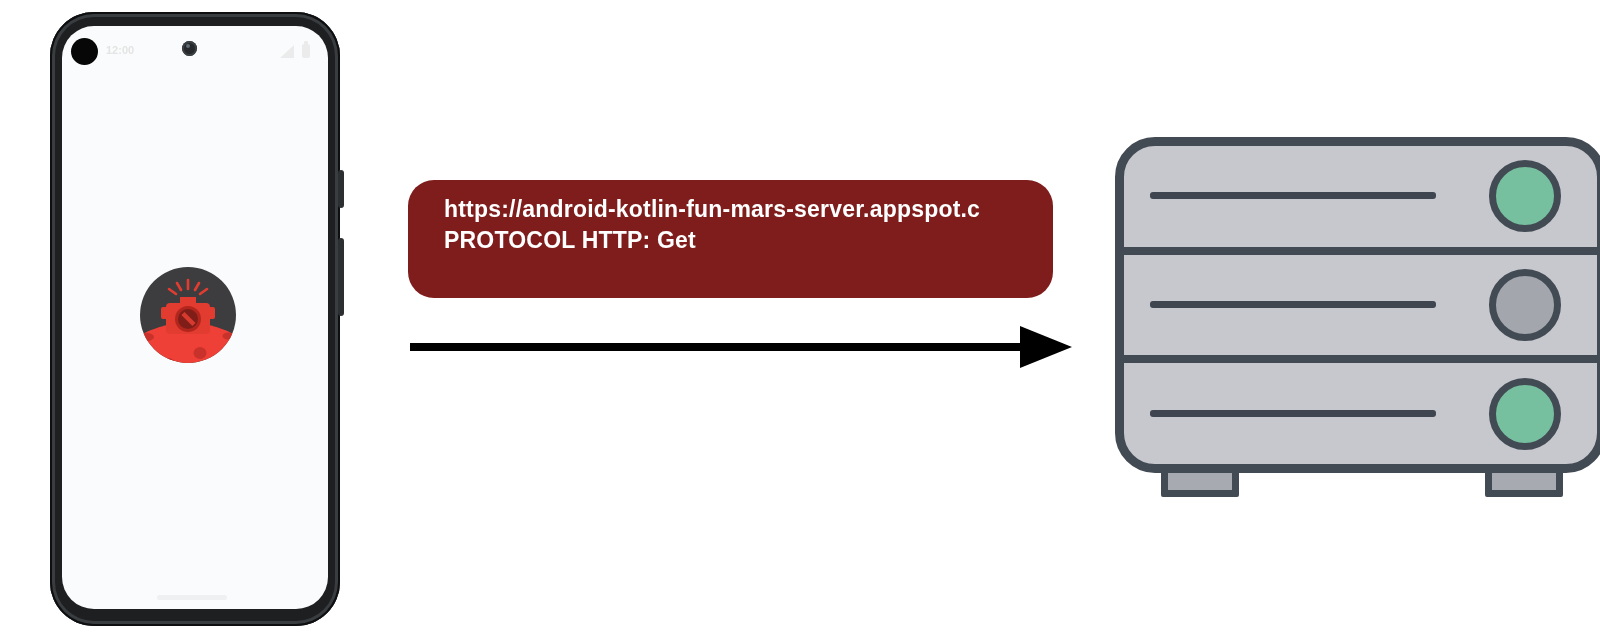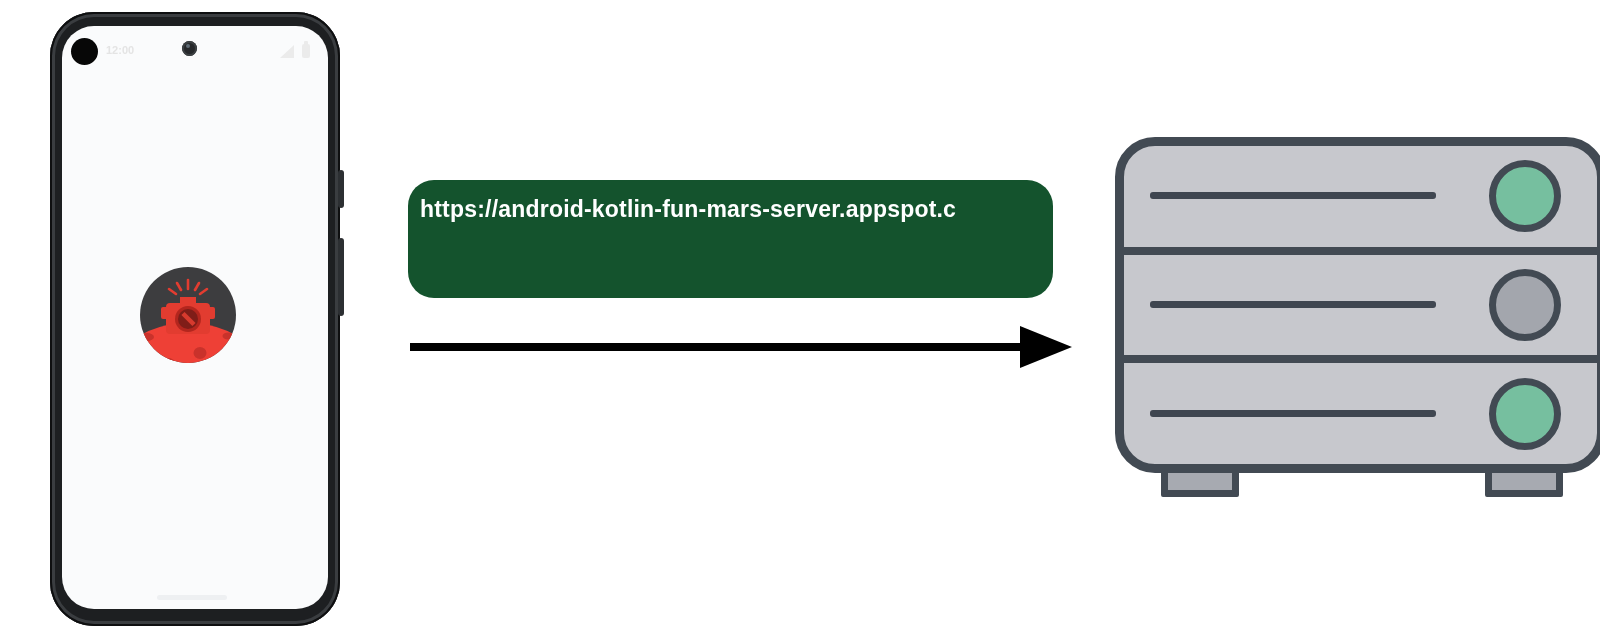--- a/index.html
+++ b/index.html
@@ -51,22 +51,22 @@
   }
   .app-icon{position:absolute;left:78px;top:241px;width:96px;height:96px;}
   .gesture-bar{
     position:absolute;left:95px;bottom:9px;width:70px;height:5px;border-radius:3px;
     background:#eef0f2;
   }
 
   
   .bubble{
     position:absolute;left:380px;top:180px;width:645px;height:118px;
-    background:#14532d;border-radius:26px;box-sizing:border-box;
-    padding:14px 12px;color:#ffffff;
+    background:#7f1d1d;border-radius:26px;box-sizing:border-box;
+    padding:14px 36px;color:#ffffff;
   }
   .bubble .line{
     font-size:23px;font-weight:bold;line-height:31px;white-space:nowrap;
     letter-spacing:0.2px;
   }
 
   
   .arrow-line{position:absolute;left:382px;top:343px;width:612px;height:8px;background:#000000;}
   .arrow-head{
     position:absolute;left:992px;top:326px;width:0;height:0;
@@ -144,20 +144,21 @@
           </g>
         </svg>
       </div>
 
       <div class="gesture-bar"></div>
     </div>
   </div>
 
   <div class="bubble">
     <div class="line">https://android-kotlin-fun-mars-server.appspot.c</div>
+    <div class="line">PROTOCOL HTTP: Get</div>
   </div>
 
   <div class="arrow-line"></div>
   <div class="arrow-head"></div>
 
   <div class="server-foot foot-left"></div>
   <div class="server-foot foot-right"></div>
 
   <div class="server">
     <div class="server-section">

